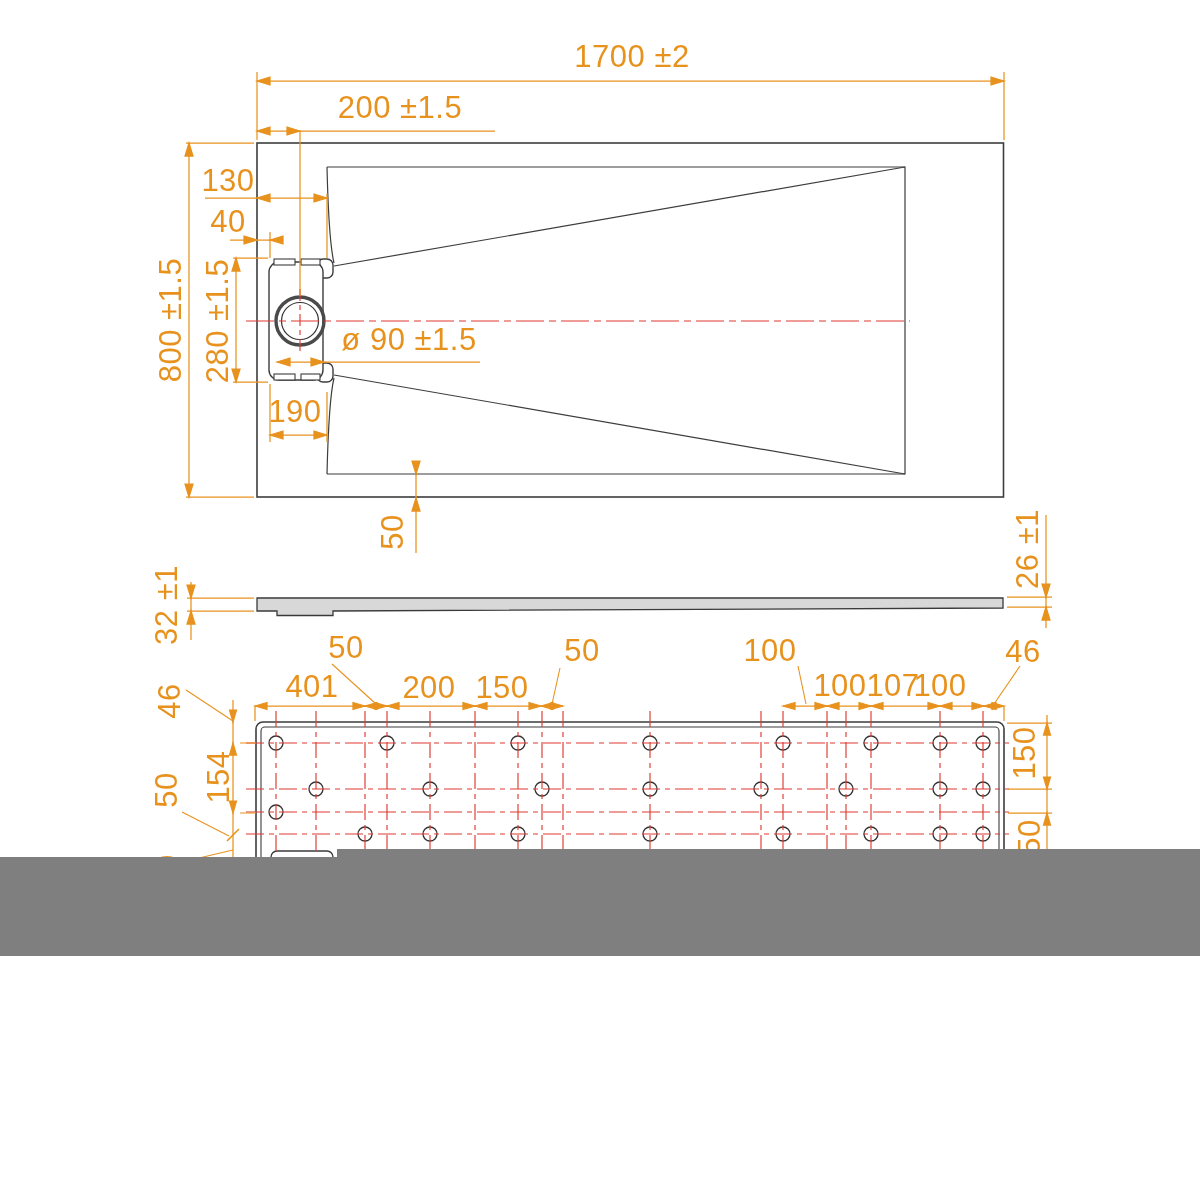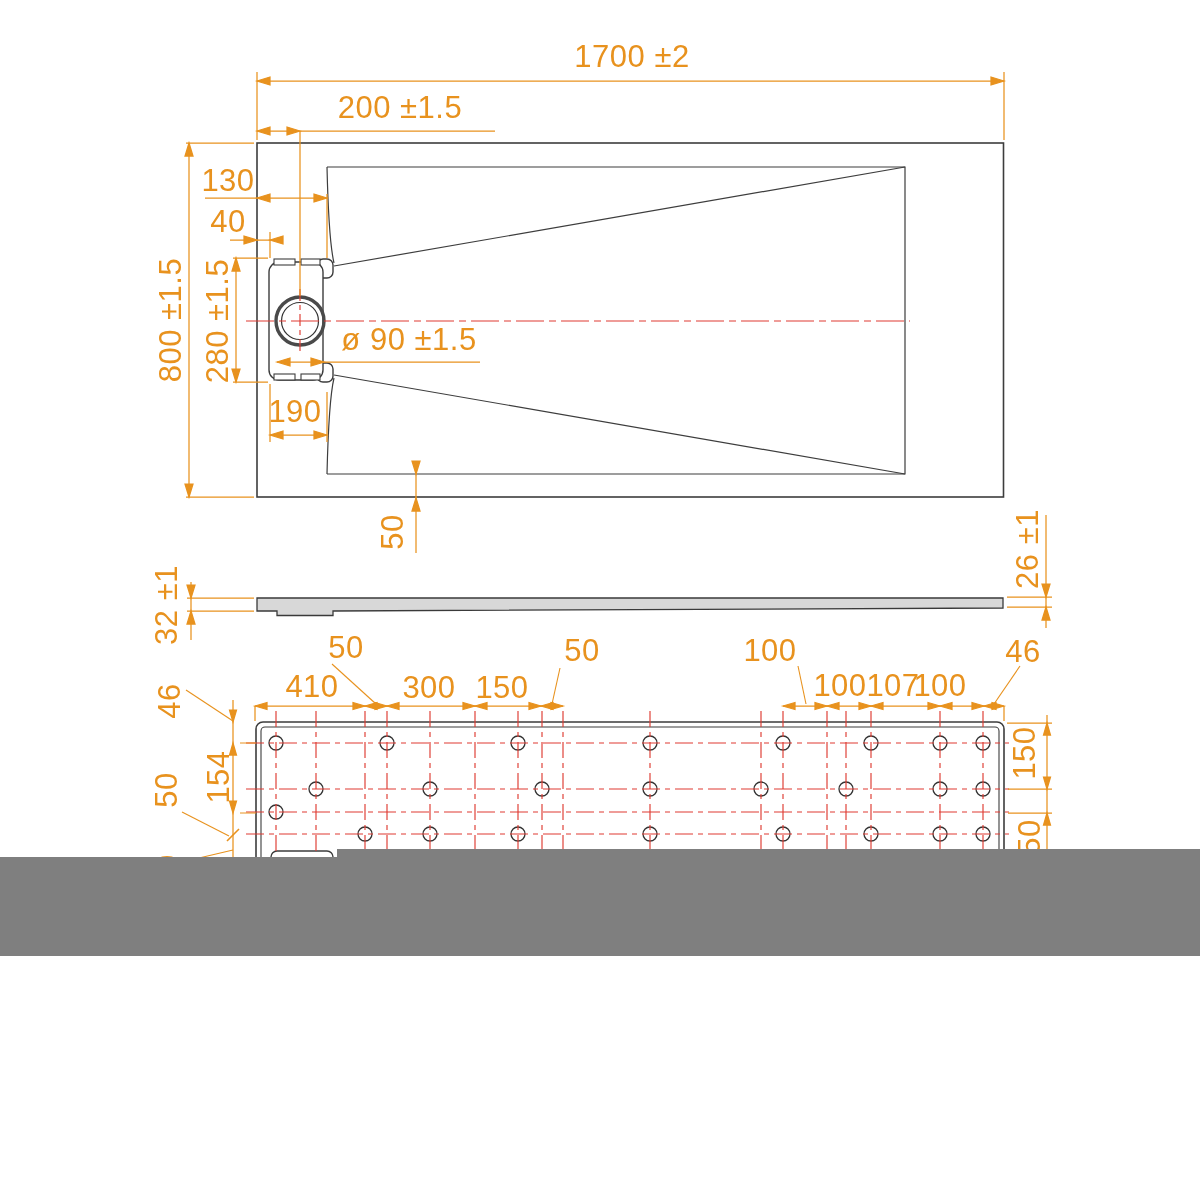--- a/index.html
+++ b/index.html
@@ -230,22 +230,22 @@
   <div class="dim rot" style="left:170px;top:320px">800 ±1.5</div>
   <div class="dim rot" style="left:217px;top:321px">280 ±1.5</div>
   <div class="dim" style="left:409px;top:339px">ø 90 ±1.5</div>
   <div class="dim" style="left:295px;top:411px">190</div>
   <div class="dim rot" style="left:392px;top:532px">50</div>
 
   <div class="dim rot" style="left:166px;top:605px">32 ±1</div>
   <div class="dim rot" style="left:1027px;top:549px">26 ±1</div>
 
   <div class="dim" style="left:346px;top:647px">50</div>
-  <div class="dim" style="left:312px;top:686px">410</div>
-  <div class="dim" style="left:429px;top:687px">300</div>
+  <div class="dim" style="left:312px;top:686px">401</div>
+  <div class="dim" style="left:429px;top:687px">200</div>
   <div class="dim" style="left:502px;top:687px">150</div>
   <div class="dim" style="left:582px;top:650px">50</div>
   <div class="dim" style="left:770px;top:650px">100</div>
   <div class="dim" style="left:840px;top:685px">100</div>
   <div class="dim" style="left:893px;top:685px">107</div>
   <div class="dim" style="left:940px;top:685px">100</div>
   <div class="dim" style="left:1023px;top:651px">46</div>
 
   <div class="dim rot" style="left:169px;top:701px">46</div>
   <div class="dim rot" style="left:218px;top:777px">154</div>

